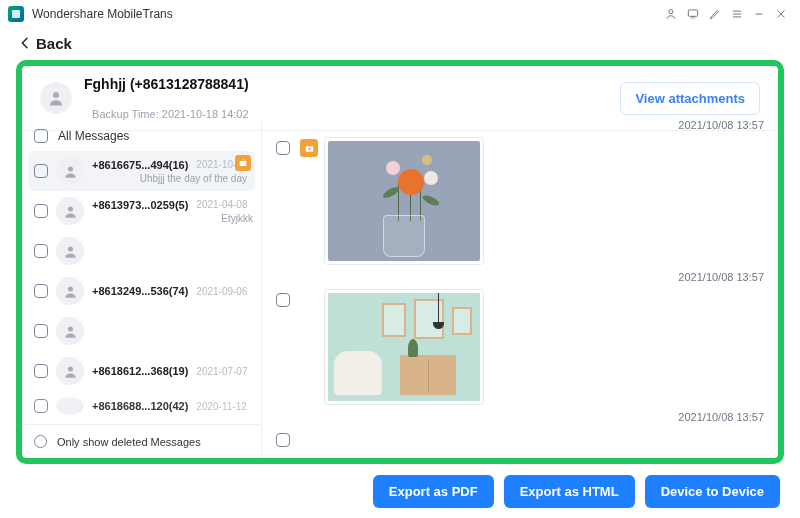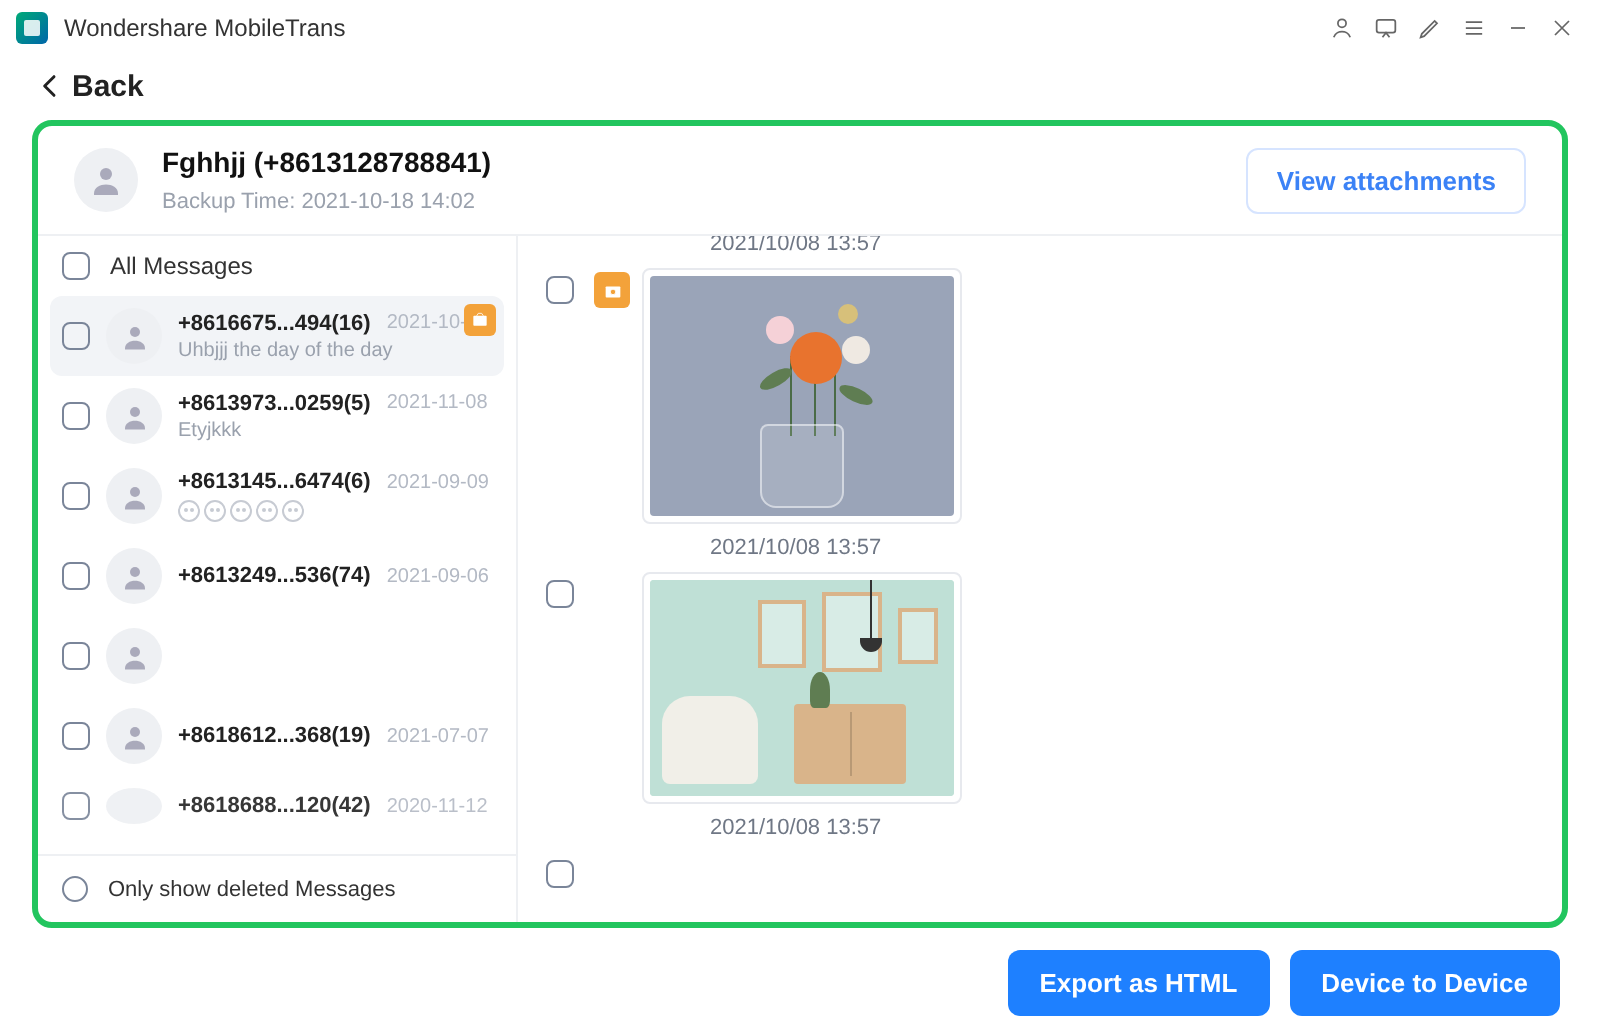--- a/index.html
+++ b/index.html
@@ -6,27 +6,27 @@
   html, body { width: 800px; height: 518px; overflow: hidden; background: #fff; }
   .titlebar { height: 28px; display: flex; align-items: center; padding: 0 8px; font-size: 12px; color: #333; }
   .titlebar .logo { width: 16px; height: 16px; border-radius: 3px; background: linear-gradient(135deg,#0a7,#06a); margin-right: 8px; display:flex;align-items:center;justify-content:center;}
   .titlebar .logo svg{width:10px;height:10px;}
   .titlebar .spacer { flex: 1; }
   .titlebar .ticon { width: 22px; height: 22px; display: flex; align-items: center; justify-content: center; color: #666; }
   .titlebar .ticon svg { width: 14px; height: 14px; stroke: currentColor; fill: none; stroke-width: 1.5; }
   .backrow { height: 30px; display: flex; align-items: center; padding: 0 16px; }
   .backrow .chev { width: 18px; height: 18px; display:flex;align-items:center;justify-content:center;color:#222;}
   .backrow .backtxt { font-size: 15px; font-weight: 600; color: #222; margin-left: 2px; }
-  .content { position: absolute; left: 16px; right: 16px; top: 60px; bottom: 54px; border: 3px solid #22c55e; border-radius: 10px; overflow: hidden; background: #fff; }
+  .content { position: absolute; left: 16px; right: 16px; top: 60px; bottom: 54px; border: 6px solid #22c55e; border-radius: 10px; overflow: hidden; background: #fff; text-align: right; }
   .header { display: flex; align-items: center; padding: 10px 18px; border-bottom: 1px solid #eef0f3; }
   .avatar-lg { width: 32px; height: 32px; border-radius: 50%; background: #eef0f3; display:flex;align-items:center;justify-content:center;color:#aab;}
   .avatar-lg svg{width:18px;height:18px;fill:currentColor;}
   .hinfo { margin-left: 12px; }
   .hinfo .title { font-size: 14px; font-weight: 700; color: #111; }
-  .hinfo .sub { font-size: 11px; color: #9aa1ad; margin-top: 6px; }
+  .hinfo .sub { font-size: 11px; color: #9aa1ad; margin-top: 16px; }
   .viewatt { margin-left: auto; border: 1px solid #d6e4ff; color: #3b82f6; background:#fff; font-size: 13px; font-weight:600; padding: 8px 14px; border-radius: 6px; }
   .body { position: absolute; top: 55px; bottom: 0; left: 0; right: 0; display: flex; }
   .sidebar { width: 240px; border-right: 1px solid #eef0f3; display:flex; flex-direction:column; }
   .allmsg { display:flex; align-items:center; padding: 8px 12px; font-size: 12px; color:#333;}
   .cbx { width:14px; height:14px; border:1.5px solid #7a8599; border-radius:4px; margin-right:10px; flex-shrink:0; }
   .convlist { flex:1; overflow:hidden; }
   .conv { display:flex; align-items:center; padding:6px 8px 6px 12px; position:relative; }
   .conv.sel { background:#f2f4f7; border-radius:6px; margin:0 6px; padding-left:6px;}
   .conv .cbx { margin-right:8px; }
   .avatar-sm { width:28px; height:28px; border-radius:50%; background:#eef0f3; display:flex;align-items:center;justify-content:center;color:#aab; margin-right:8px; flex-shrink:0;}
@@ -182,47 +182,34 @@
           <div class="cbx"></div>
           <div class="avatar-sm">
               <svg viewBox="0 0 24 24">
                 <circle cx="12" cy="8" r="4"></circle>
                 <path d="M4 21c0-4 4-6 8-6s8 2 8 6v1H4z"></path>
               </svg>
             </div>
           <div class="cinfo">
             <div class="ctop">
                 <span class="cnum">+8613973...0259(5)</span>
-                <span class="cdate">2021-11-08</span>
+                <span class="cdate">2021-04-08</span>
               </div>
             <div class="cprev">Etyjkkk</div>
           </div>
         </div>
 
         <div class="conv">
           <div class="cbx"></div>
           <div class="avatar-sm">
               <svg viewBox="0 0 24 24">
                 <circle cx="12" cy="8" r="4"></circle>
                 <path d="M4 21c0-4 4-6 8-6s8 2 8 6v1H4z"></path>
               </svg>
             </div>
-          <div class="cinfo">
-            <div class="ctop">
-                <span class="cnum">+8613145...6474(6)</span>
-                <span class="cdate">2021-09-09</span>
-              </div>
-            <div class="emojis">
-                <span class="emj"></span>
-                <span class="emj"></span>
-                <span class="emj"></span>
-                <span class="emj"></span>
-                <span class="emj"></span>
-              </div>
-          </div>
         </div>
 
         <div class="conv">
           <div class="cbx"></div>
           <div class="avatar-sm">
               <svg viewBox="0 0 24 24">
                 <circle cx="12" cy="8" r="4"></circle>
                 <path d="M4 21c0-4 4-6 8-6s8 2 8 6v1H4z"></path>
               </svg>
             </div>
@@ -324,15 +311,16 @@
 
       <div class="ts">2021/10/08 13:57</div>
       <div class="mrow" style="margin-bottom:-20px;">
         <div class="cbx"></div>
       </div>
     </div>
   </div>
 </div>
 
 <div class="footer">
+  <div class="btn">Export as PDF</div>
   <div class="btn">Export as HTML</div>
   <div class="btn">Device to Device</div>
 </div>
 
 </body></html>

